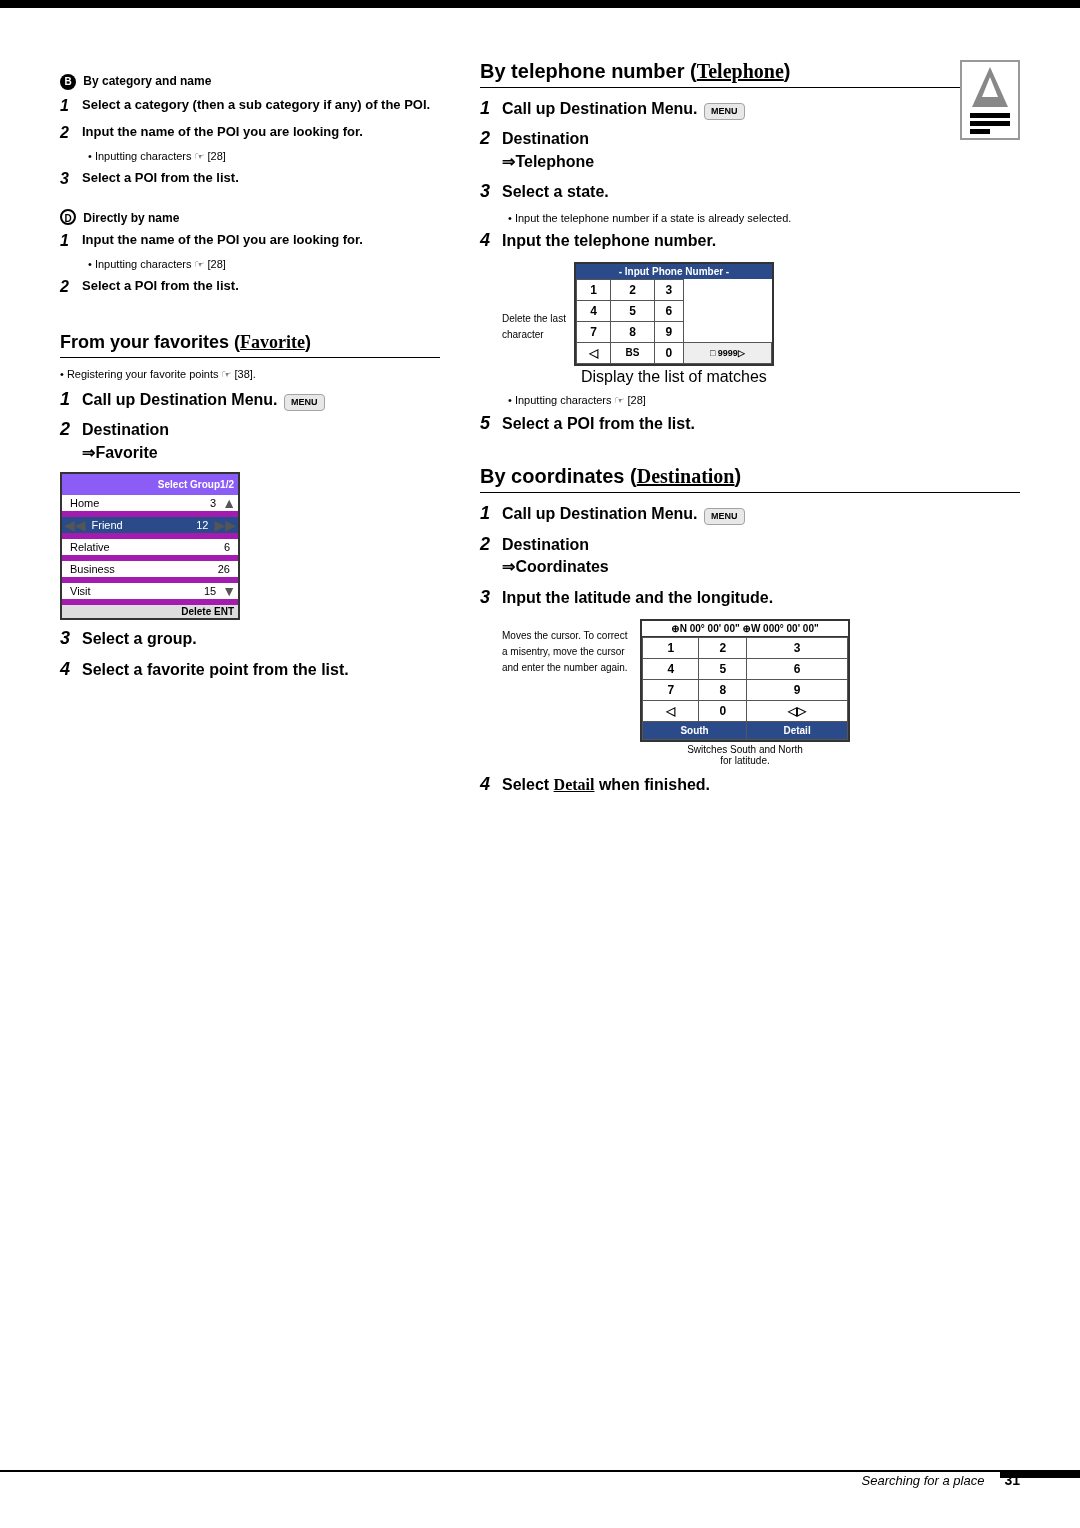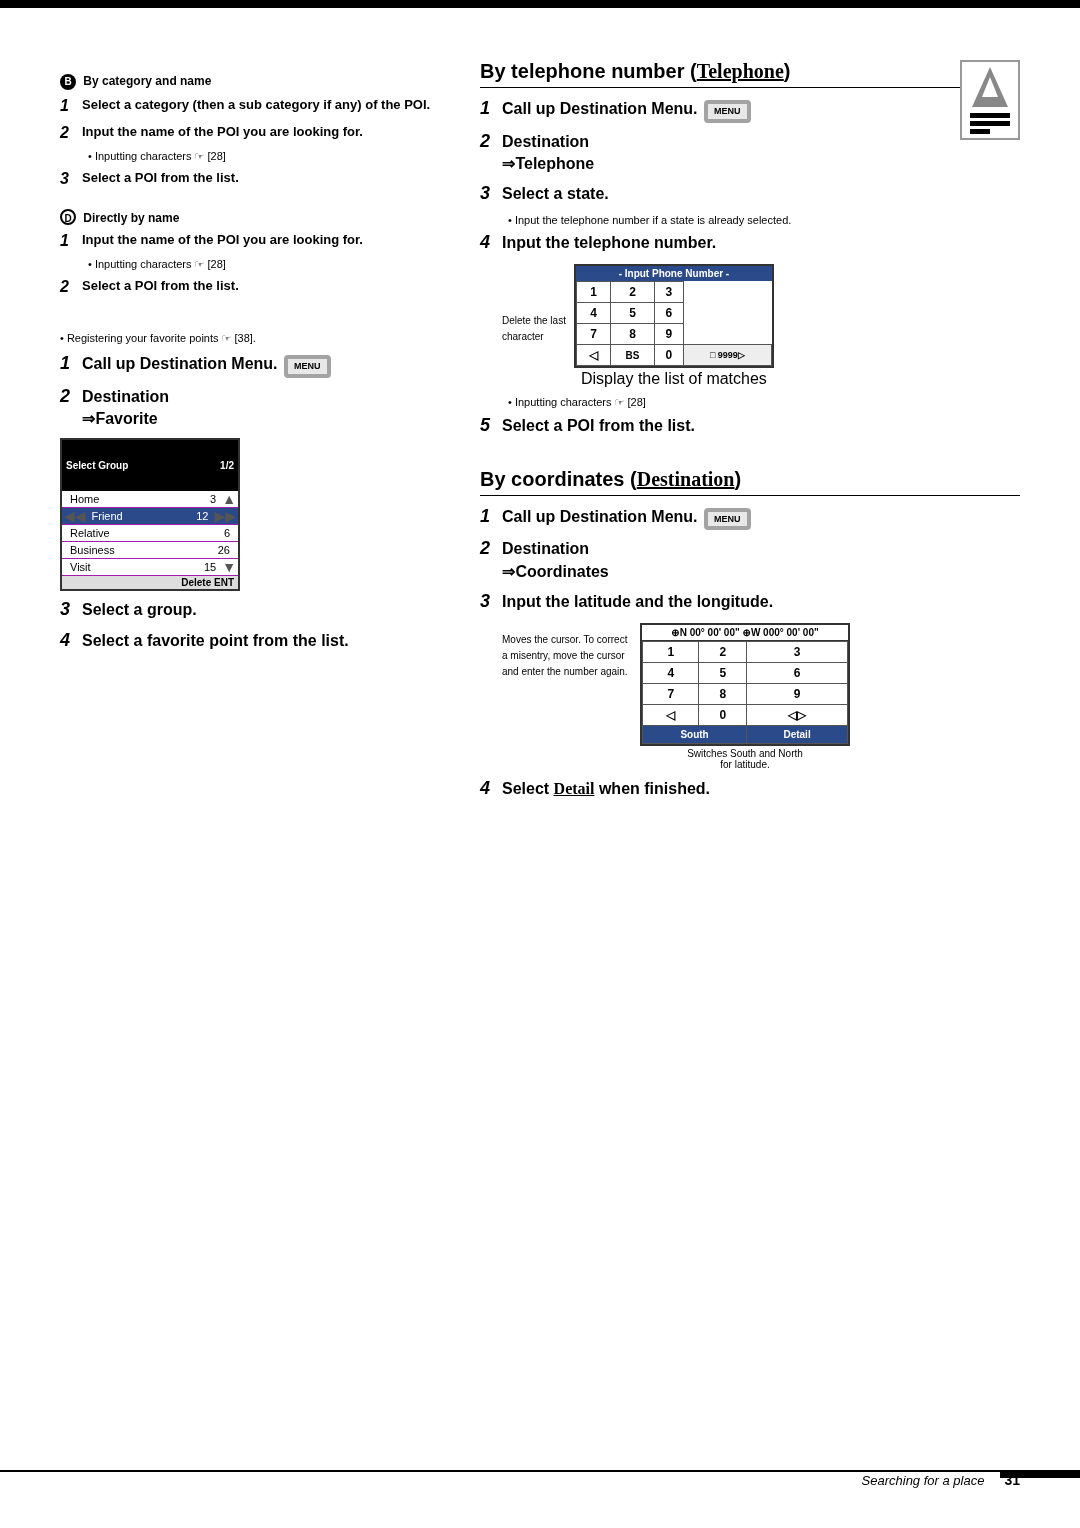--- a/index.html
+++ b/index.html
@@ -148,31 +148,31 @@
 
     
     .fav-screen {
       border: 2px solid #333;
       width: 180px;
       font-size: 11px;
       margin: 8px 0;
     }
     .fav-screen .fav-title-row {
       display: flex;
-      justify-content: space-between;
-      background: #000000;
+      justify-content: flex-end;
+      background: #8b5cf6;
       color: #fff;
-      padding: 20px 4px;
+      padding: 5px 4px;
       font-weight: bold;
       font-size: 10px;
     }
     .fav-screen .fav-row {
       display: flex;
       align-items: center;
-      border-bottom: 1px solid #a21caf;
+      border-bottom: 6px solid #a21caf;
       background: #fff;
     }
     .fav-screen .fav-row.selected {
       background: #2a4a8a;
       color: #fff;
     }
     .fav-screen .fav-name {
       flex: 1;
       padding: 2px 4px;
       font-size: 11px;
@@ -336,21 +336,21 @@
       font-size: 11px;
       margin-bottom: 8px;
     }
 
     .step-container {
       margin-bottom: 6px;
     }
 
     .inline-menu {
       display: inline-block;
-      border: 4px solid #a3a3a3;
+      border: 1px solid #a3a3a3;
       border-radius: 4px;
       background: #e8e8e8;
       padding: 1px 6px;
       font-size: 9px;
       font-weight: bold;
       margin-left: 2px;
     }
   </style>
 </head>
 <body>
@@ -412,20 +412,23 @@
       </div>
 
       <div class="step-container">
         <div class="step">
           <span class="step-num">2</span>
           <span class="step-text">Select a POI from the list.</span>
         </div>
       </div>
 
       <div style="margin-top: 36px;">
+        <div class="section-header">
+          From your favorites (<span class="bold-serif">Favorite</span>)
+        </div>
 
         <div class="registering-note">
           • Registering your favorite points ☞ [38].
         </div>
 
         <div class="step-container">
           <div class="step">
             <span class="step-num" style="font-size:18px;">1</span>
             <span class="step-text large">
               Call up Destination Menu.

